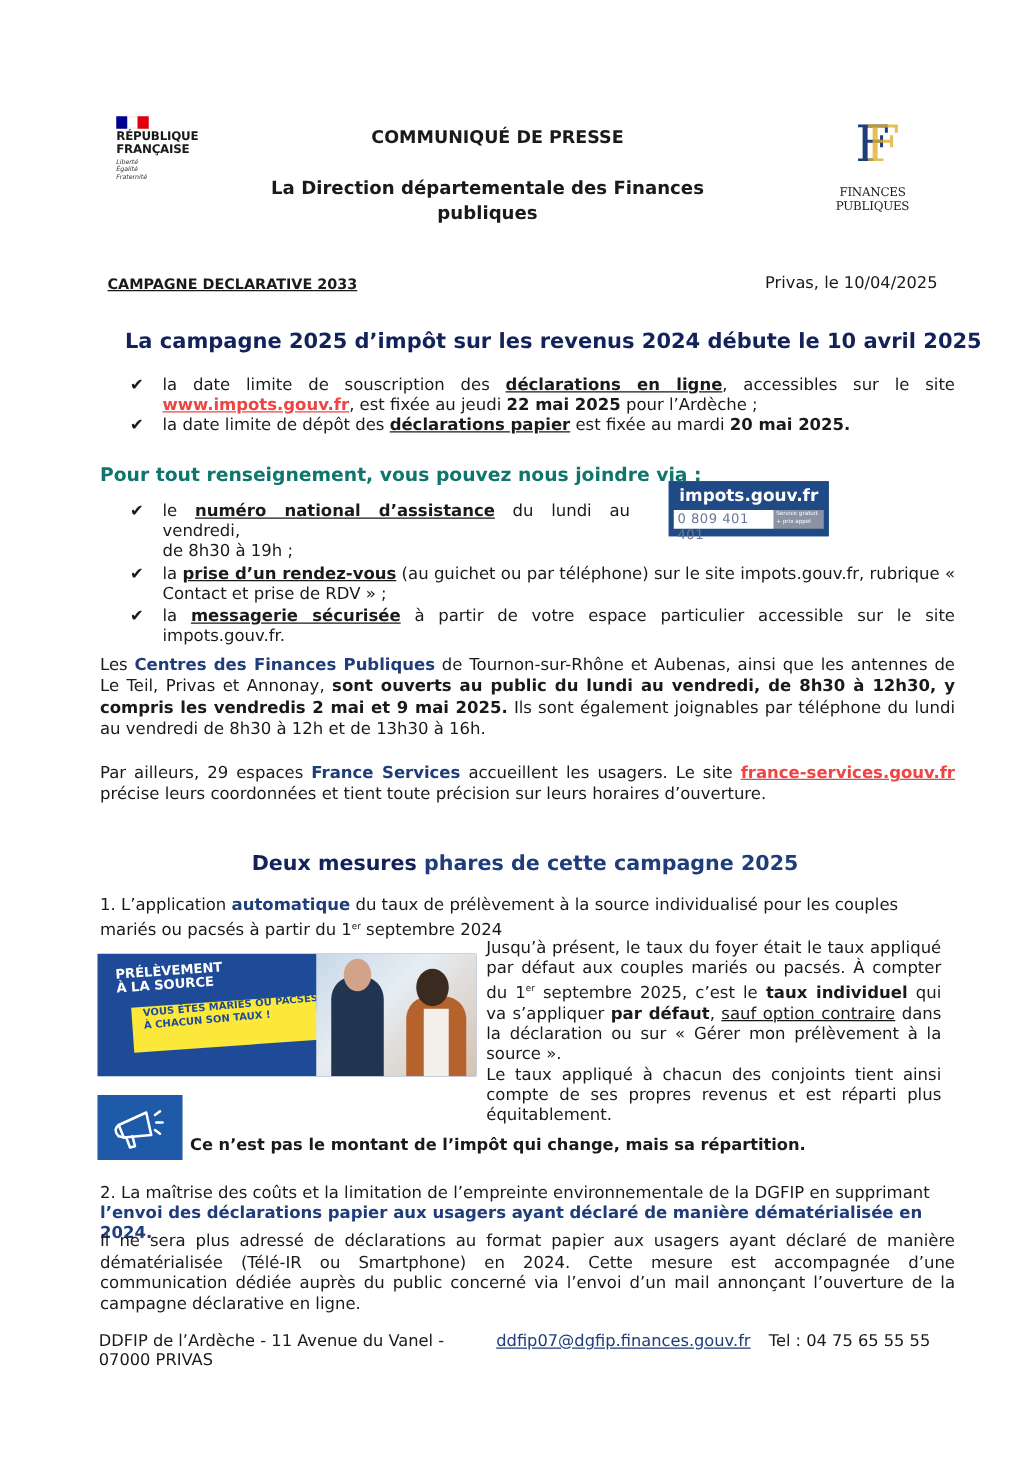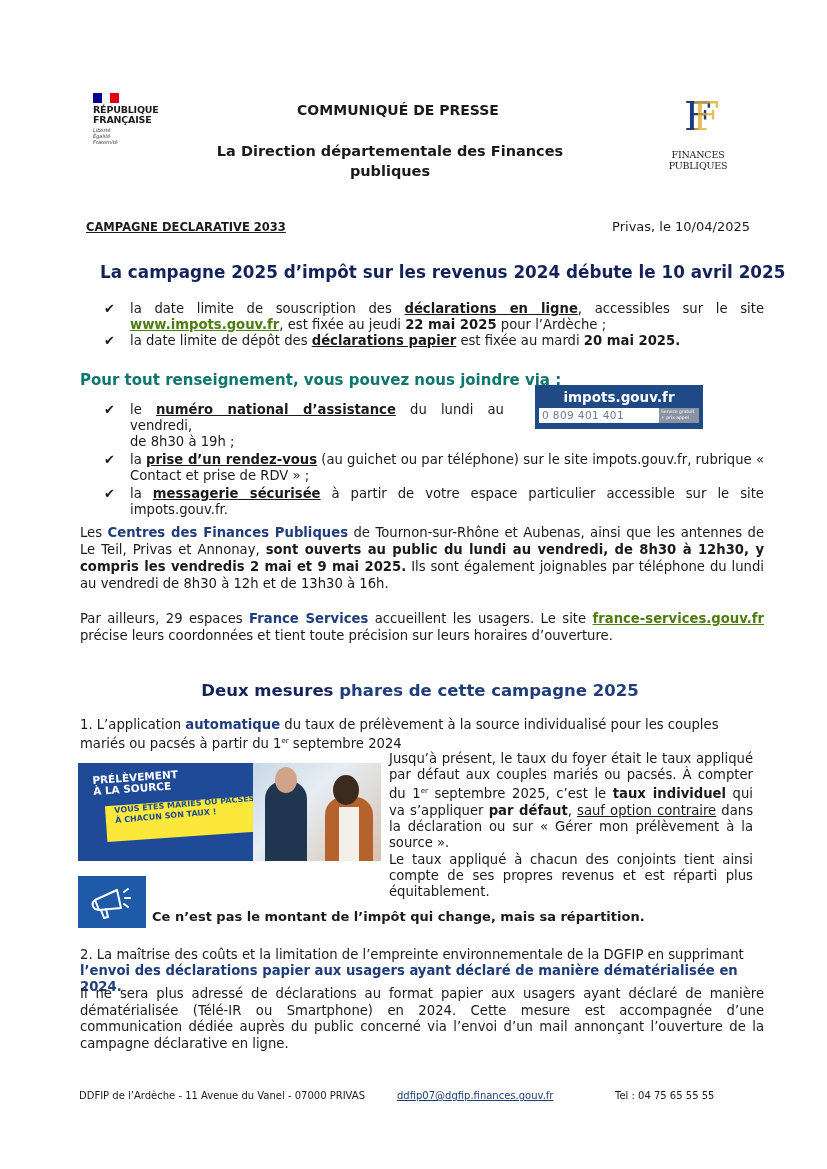--- a/index.html
+++ b/index.html
@@ -2,21 +2,21 @@
 <html><head>
 <meta charset="utf-8">
 <style>
   * { margin: 0; padding: 0; box-sizing: border-box; }
   html, body { width: 827px; height: 1169px; background: #ffffff; overflow: hidden; }
   body { font-family: "DejaVu Sans", sans-serif; color: #1a1a1a; position: relative; font-size: 12.4px; }
   .abs { position: absolute; }
   .blue { color: #1f3d7a; }
   .b { font-weight: bold; }
   .u { text-decoration: underline; }
-  .link { color: #4d7c0f; text-decoration: underline; }
+  .link { color: #ef4444; text-decoration: underline; }
   .just { text-align: justify; }
 
   
   .rf-logo { left: 93px; top: 93px; width: 70px; }
   .rf-flag { display: flex; width: 26px; height: 10px; margin-bottom: 2px; }
   .rf-flag span { flex: 1; }
   .rf-title { font-size: 9.5px; font-weight: bold; line-height: 10px; letter-spacing: -0.2px; }
   .rf-motto { font-size: 5px; font-style: italic; line-height: 6px; color: #333; margin-top: 2px; }
   .press-title { left: 0; width: 780px; top: 102px; text-align: center; font-size: 14px; font-weight: bold; padding-left: 16px; }
   .subtitle { left: 180px; width: 420px; top: 141px; text-align: center; font-size: 14.5px; font-weight: bold; line-height: 20px; }
@@ -29,21 +29,21 @@
   .place-date { right: 77px; top: 219px; font-size: 13px; }
   .main-title { left: 68px; top: 262px; font-size: 16.8px; font-weight: bold; color: #13235a; margin-left: 32px; }
 
   ul.checks { list-style: none; }
   ul.checks li { position: relative; padding-left: 26px; line-height: 16px; }
   ul.checks li .ck { position: absolute; left: 0; top: 0; font-size: 13px; color: #1a1a1a; }
 
   .list1 { left: 104px; top: 301px; width: 660px; font-size: 13.2px; }
   .contact-title { left: 80px; top: 371px; font-size: 15px; font-weight: bold; color: #0f766e; }
 
-  .impots-badge { left: 535px; top: 385px; width: 168px; height: 44px; background: #1f4a85; border: 1px solid #1f4a85; }
+  .impots-badge { left: 535px; top: 385px; width: 128px; height: 44px; background: #1f4a85; border: 1px solid #1f4a85; }
   .impots-badge .name { color: #fff; font-weight: bold; font-size: 13.5px; text-align: center; margin-top: 3px; }
   .impots-badge .phone-row { display: flex; margin: 3px 3px 0 3px; height: 15px; }
   .impots-badge .num { background: #ffffff; color: #6a7a95; font-size: 10.5px; padding: 1px 3px; flex: 1; letter-spacing: 0.4px; line-height: 13px; }
   .impots-badge .tag { background: #8a93a3; color: #fff; font-size: 4.5px; width: 40px; padding: 1px 2px; line-height: 6px; }
 
   .list2 { left: 104px; top: 402px; width: 660px; font-size: 13.2px; }
   .list2 li { margin-bottom: 2px; }
 
   .para1 { left: 80px; top: 524px; width: 684px; font-size: 13.2px; line-height: 17px; }
   .para2 { left: 80px; top: 610px; width: 684px; font-size: 13.2px; line-height: 17px; }
@@ -65,21 +65,21 @@
   .banner .p2h { position: absolute; left: 80px; top: 12px; width: 26px; height: 30px; background: #3a2a20; border-radius: 50%; }
 
   .m1-text { left: 389px; top: 751px; width: 364px; font-size: 13.2px; line-height: 16.2px; }
 
   .mega { left: 78px; top: 876px; width: 68px; height: 52px; background: #1e5aa8; display: flex; align-items: center; justify-content: center; }
   .mega-caption { left: 152px; top: 909px; font-size: 13px; font-weight: bold; }
 
   .m2-title { left: 80px; top: 947px; width: 690px; font-size: 13.2px; line-height: 16px; }
   .m2-text { left: 80px; top: 986px; width: 684px; font-size: 13.2px; line-height: 16.5px; }
 
-  .footer { left: 79px; top: 1066px; width: 700px; font-size: 10px; display: flex; margin-top: 24px; }
+  .footer { left: 79px; top: 1066px; width: 700px; font-size: 13px; display: flex; }
   .footer .addr { width: 318px; }
   .footer .mail { width: 218px; color: #1f3d7a; text-decoration: underline; }
 </style>
 </head>
 <body>
 
 <div class="abs rf-logo">
   <div class="rf-flag">
     <span style="background:#000091"></span>
       <span style="background:#ffffff;border-top:1px solid #eee;border-bottom:1px solid #eee"></span>

